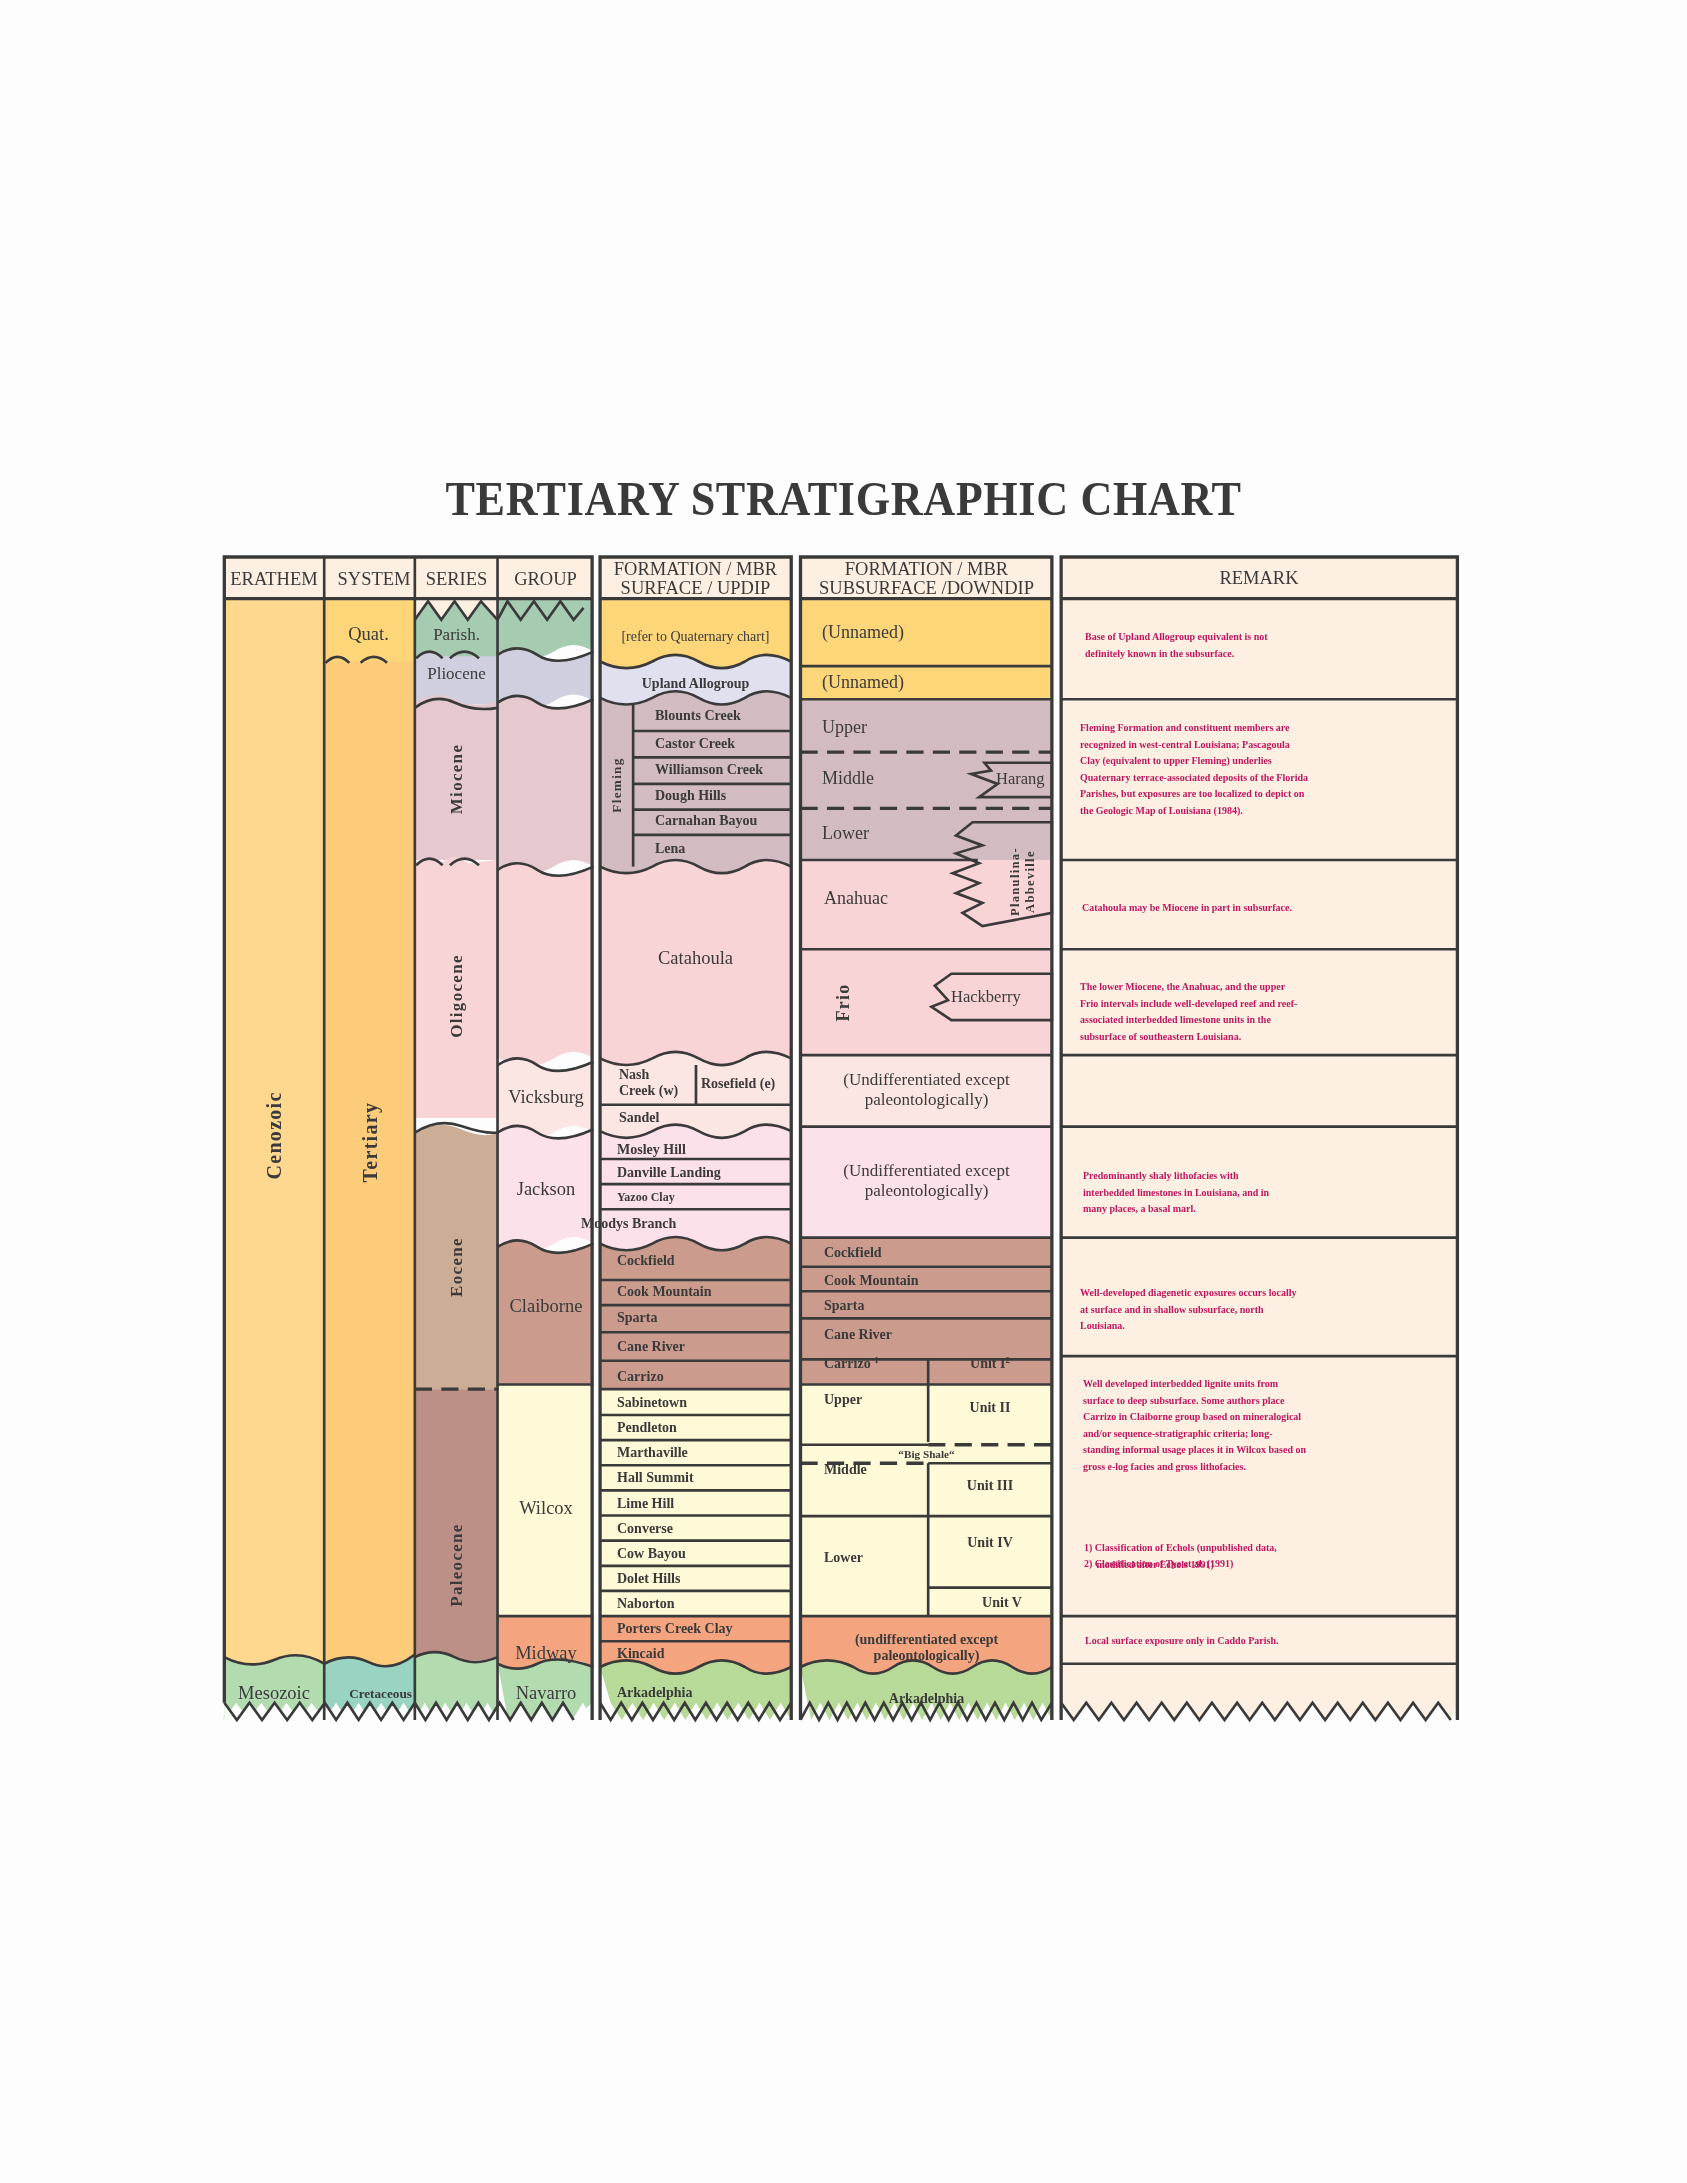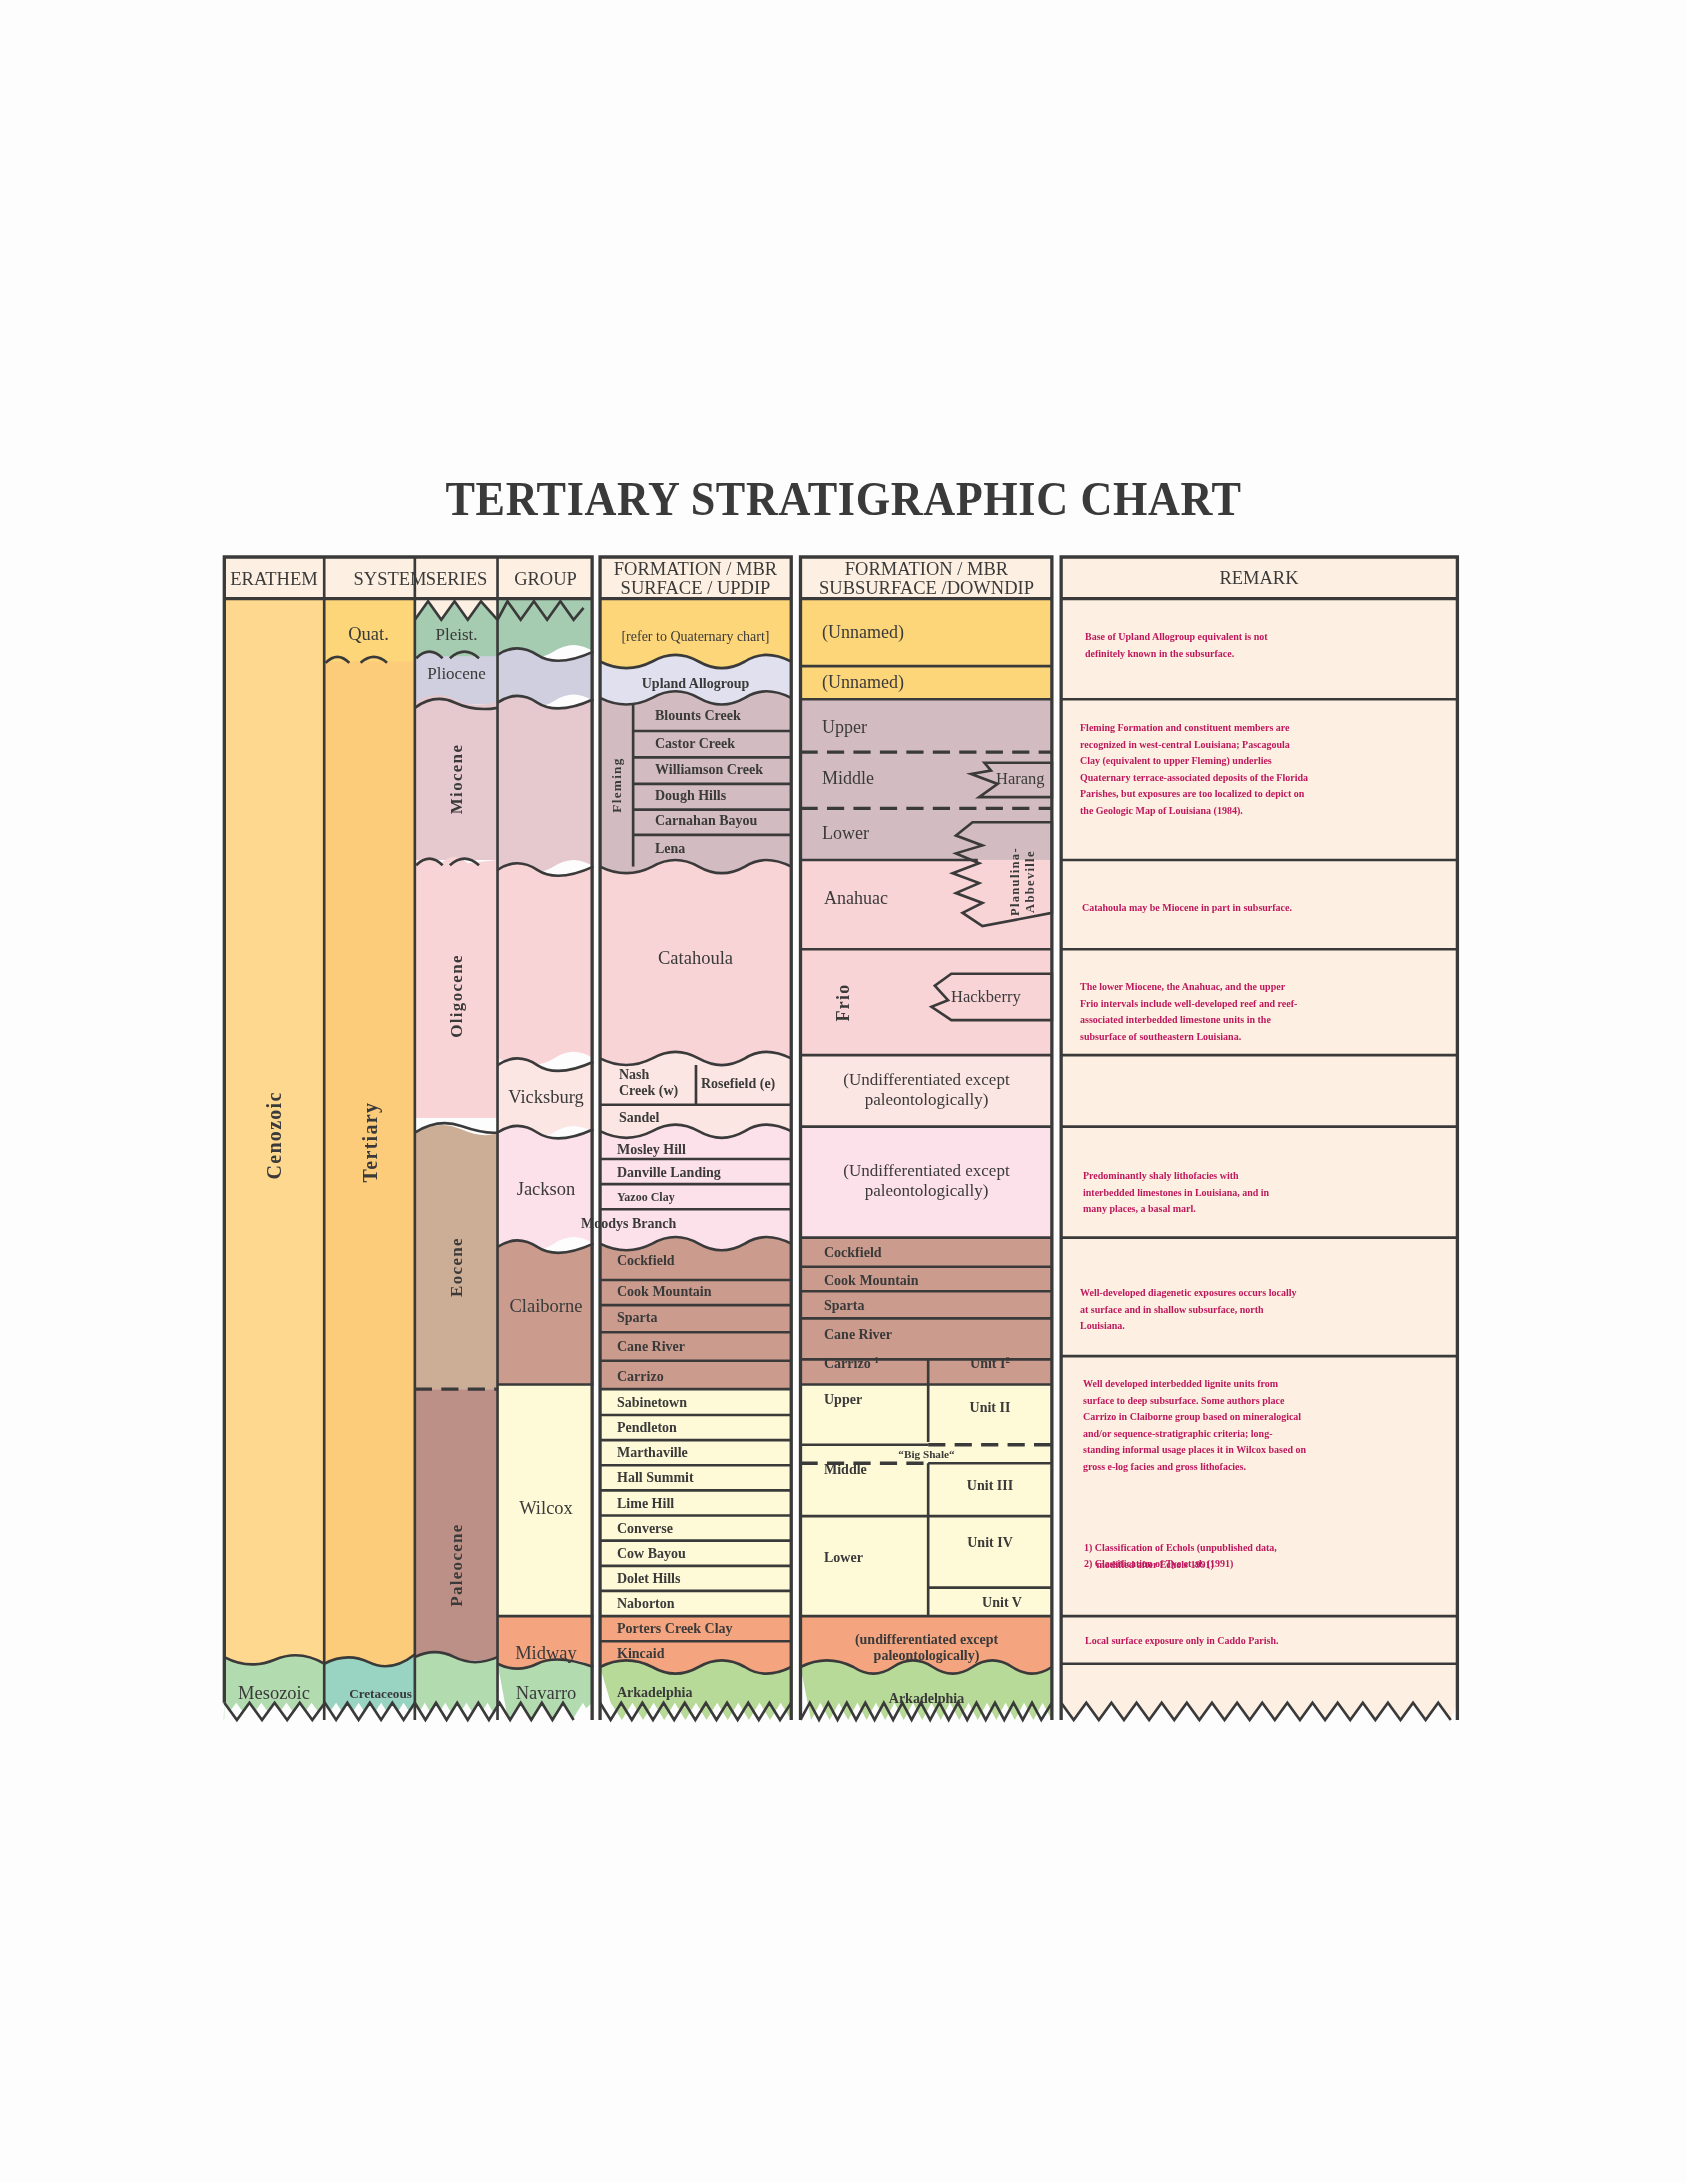--- a/index.html
+++ b/index.html
@@ -147,40 +147,40 @@
   <path class="ot" d="M1210 1915 L1590 1915 M1210 1952 L1590 1952 M1210 1993 L1590 1993 M1210 2055 L1590 2055 M1210 2093 L1590 2093"></path>
   <path class="ot" d="M1403 2055 L1403 2180 M1210 2184 L1403 2184"></path>
   <path class="d" d="M1403 2184 L1590 2184 M1210 2212 L1403 2212"></path>
   <path class="ot" d="M1403 2212 L1590 2212 M1403 2212 L1403 2443 M1210 2292 L1590 2292 M1403 2400 L1590 2400 M1210 2443 L1590 2443"></path>
   <path class="ot" d="M1210 2520 q40 -20 80 0 q30 20 60 0 q30 -20 60 0 q30 20 60 0 q30 -20 60 0 q30 20 60 0"></path>
 
   <path class="ot" d="M1604 1057 L2203 1057 M1604 1300 L2203 1300 M1604 1435 L2203 1435 M1604 1595 L2203 1595 M1604 1703 L2203 1703 M1604 1871 L2203 1871 M1604 2050 L2203 2050 M1604 2443 L2203 2443 M1604 2515 L2203 2515"></path>
 </svg>
 
 <div class="hdr" style="left:224px;top:570px;width:100px;">ERATHEM</div>
-<div class="hdr" style="left:336px;top:570px;width:108px;">SYSTEM</div>
+<div class="hdr" style="left:320px;top:570px;width:108px;">SYSTEM</div>
 <div class="hdr" style="left:415px;top:570px;width:83px;">SERIES</div>
 <div class="hdr" style="left:498px;top:570px;width:95px;">GROUP</div>
 <div class="hdr" style="left:600px;top:560px;width:191px;">
     <div>FORMATION / MBR</div>
     <div>SURFACE / UPDIP</div>
   </div>
 <div class="hdr" style="left:801px;top:560px;width:251px;">
     <div>FORMATION / MBR</div>
     <div>SUBSURFACE /DOWNDIP</div>
   </div>
 <div class="hdr" style="left:1061px;top:569px;width:396px;">REMARK</div>
 
 <div class="rv" style="left:241px;top:1135px;width:66px;font-size:20px;text-align:center;">Cenozoic</div>
 <div class="lbl" style="left:224px;top:1684px;width:100px;font-size:18.5px;text-align:center;font-weight:normal;">Mesozoic</div>
 <div class="lbl" style="left:324px;top:625px;width:89px;font-size:18.5px;text-align:center;font-weight:normal;">Quat.</div>
 <div class="rv" style="left:337px;top:1138px;width:66px;font-size:20px;text-align:center;">Tertiary</div>
 <div class="lbl" style="left:324px;top:1687px;width:113px;font-size:13.2px;text-align:center;">Cretaceous</div>
 
-<div class="lbl" style="left:415px;top:626px;width:83px;font-size:17px;text-align:center;font-weight:normal;">Pleist.</div>
+<div class="lbl" style="left:415px;top:626px;width:83px;font-size:17px;text-align:center;font-weight:normal;">Parish.</div>
 <div class="lbl" style="left:415px;top:665px;width:83px;font-size:17px;text-align:center;font-weight:normal;">Pliocene</div>
 <div class="rv" style="left:417px;top:769px;width:79px;font-size:17px;text-align:center;">Miocene</div>
 <div class="rv" style="left:404px;top:986px;width:106px;font-size:17px;text-align:center;">Oligocene</div>
 <div class="rv" style="left:417px;top:1257px;width:79px;font-size:17px;text-align:center;">Eocene</div>
 <div class="rv" style="left:404px;top:1555px;width:106px;font-size:17px;text-align:center;">Paleocene</div>
 
 <div class="lbl" style="left:498px;top:1088px;width:96px;font-size:18.5px;text-align:center;font-weight:normal;">Vicksburg</div>
 <div class="lbl" style="left:498px;top:1180px;width:96px;font-size:18.5px;text-align:center;font-weight:normal;">Jackson</div>
 <div class="lbl" style="left:498px;top:1297px;width:96px;font-size:18.5px;text-align:center;font-weight:normal;">Claiborne</div>
 <div class="lbl" style="left:498px;top:1499px;width:96px;font-size:18.5px;text-align:center;font-weight:normal;">Wilcox</div>

